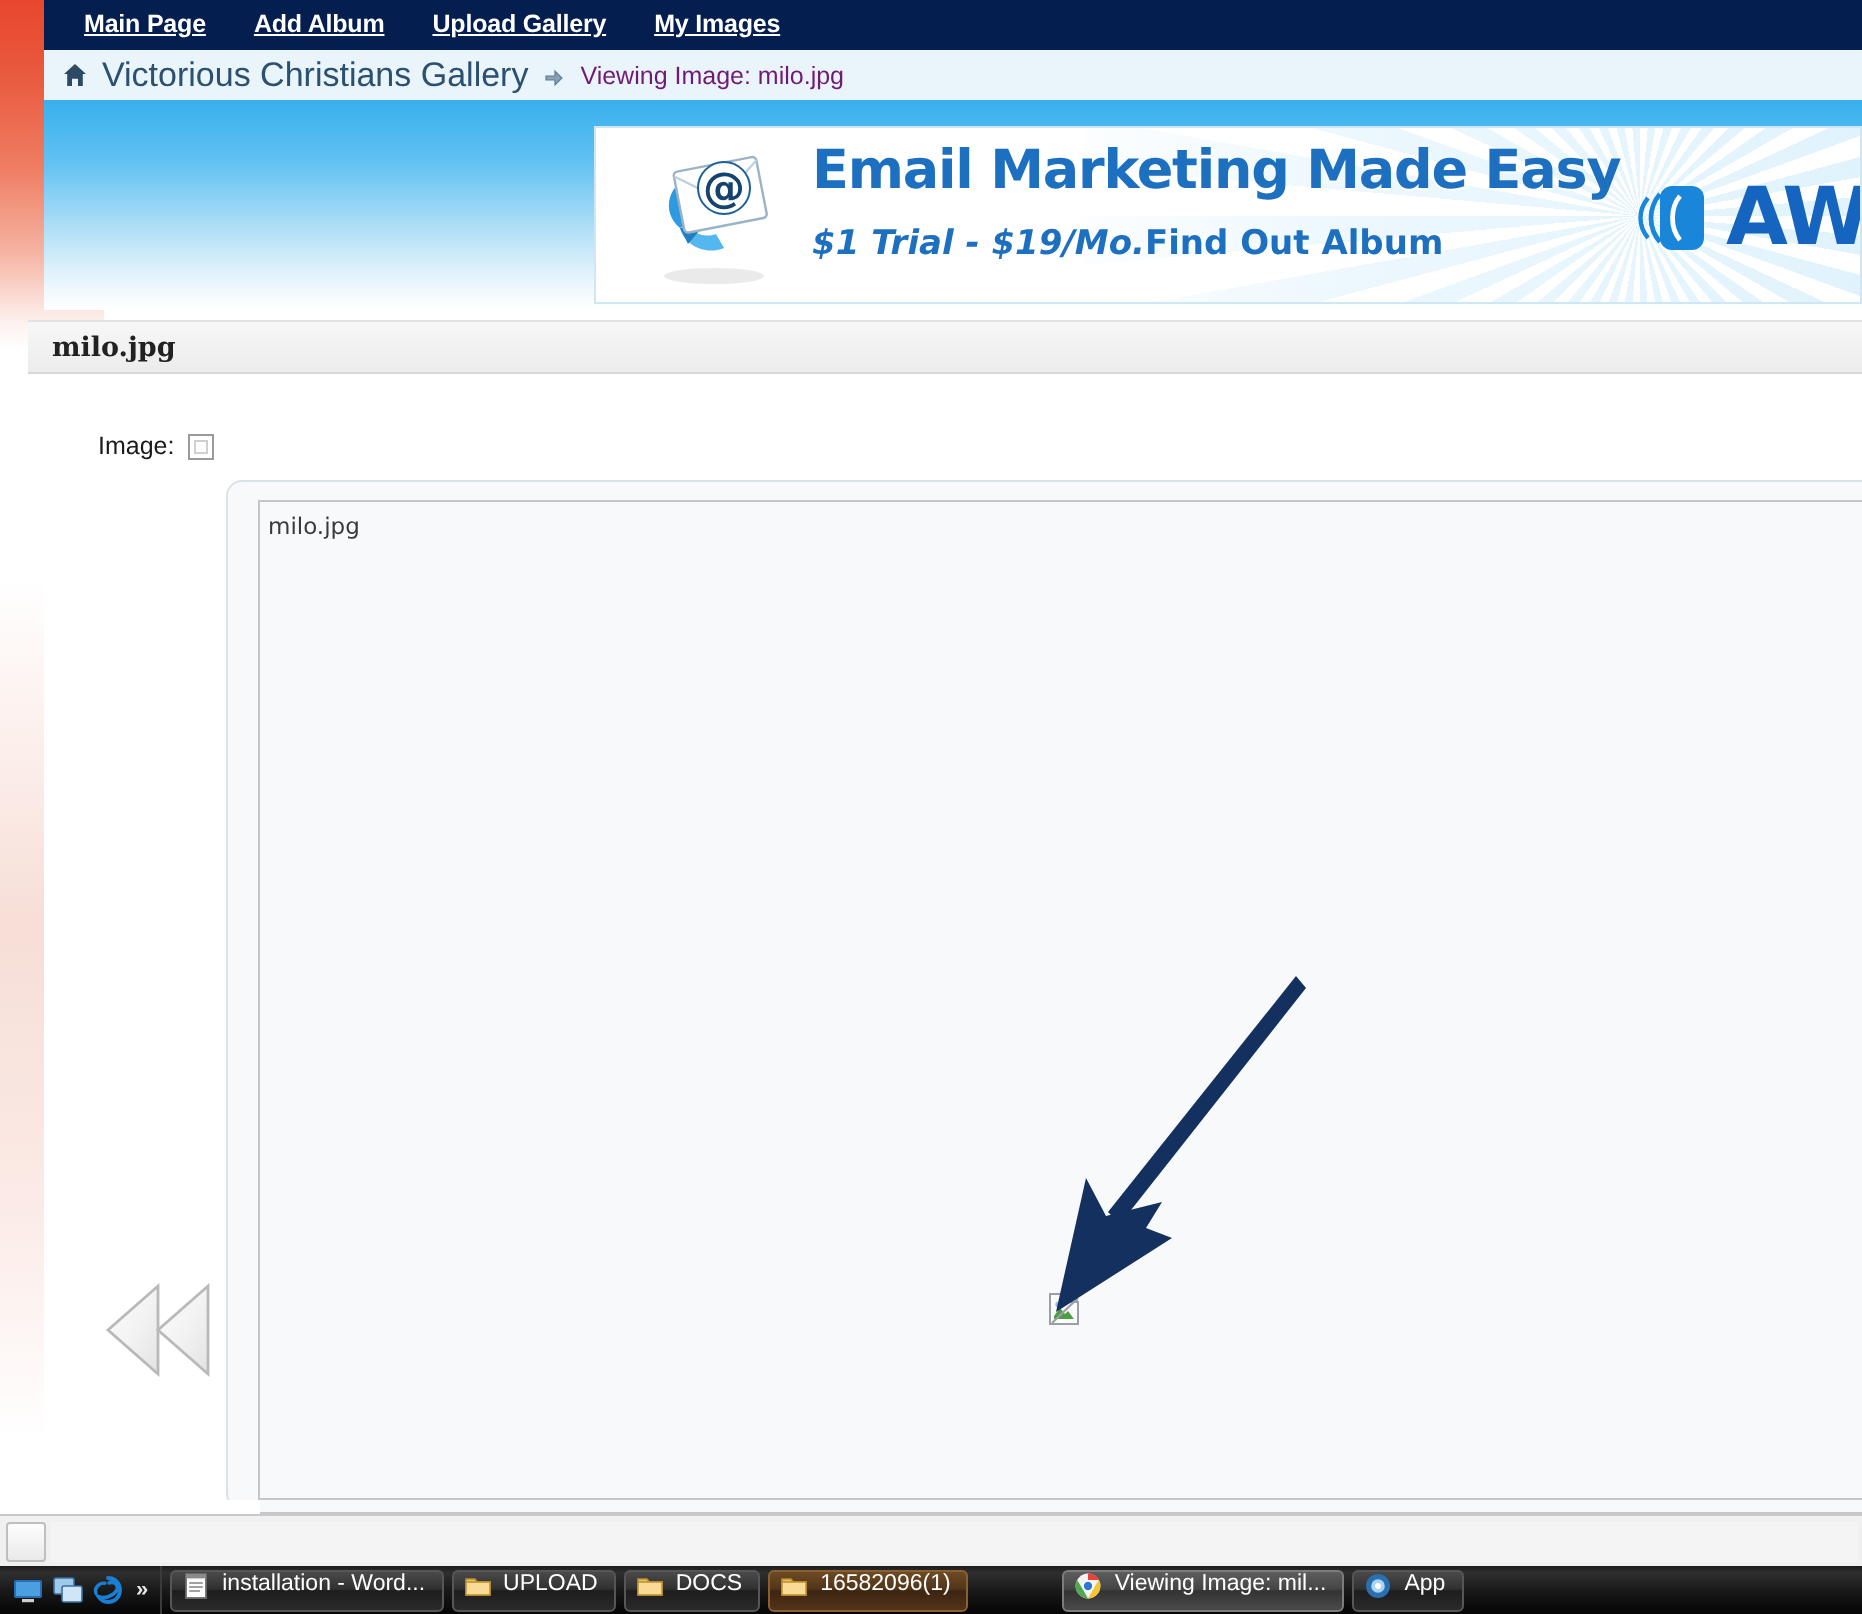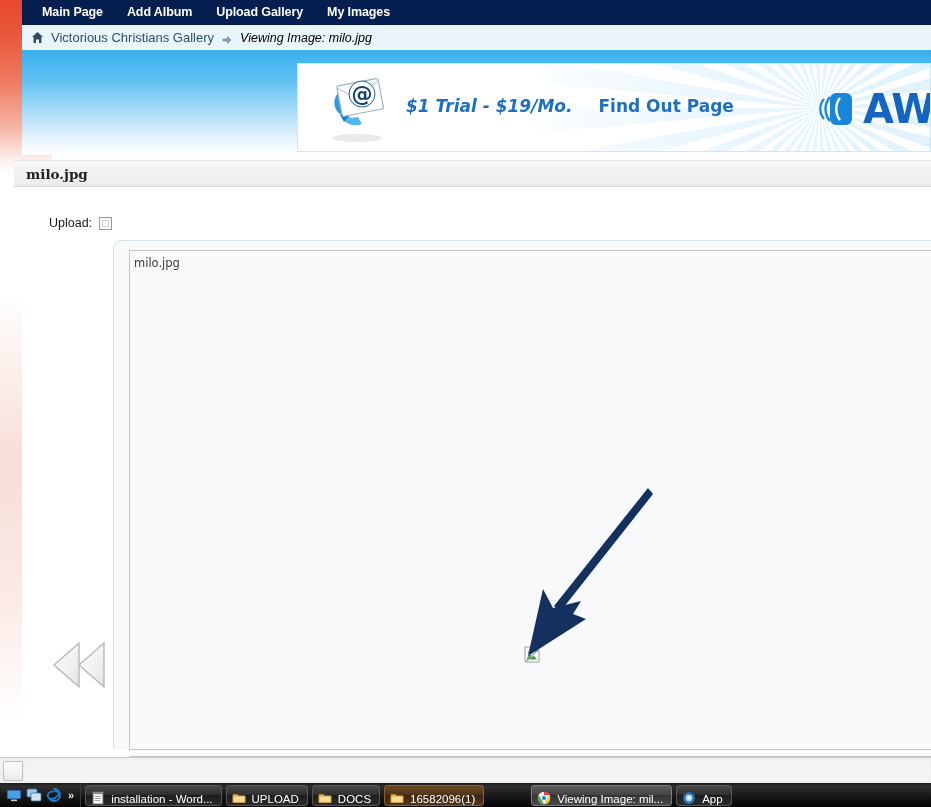--- a/index.html
+++ b/index.html
@@ -50,20 +50,21 @@
   }
   .nav-item {
     color: #ffffff;
     font-size: 12.5px;
     font-weight: bold;
     padding: 0 12px;
     line-height: 25px;
     white-space: nowrap;
     cursor: pointer;
     letter-spacing: -0.1px;
+    text-decoration: underline;
   }
 
   
   .crumbbar {
     position: absolute;
     left: 22px; top: 25px;
     width: 909px; height: 25px;
     background: #e9f4fb;
     z-index: 3;
     display: flex;
@@ -73,36 +74,35 @@
   }
   .home-icon {
     width: 13px; height: 13px;
     display: inline-block;
     position: relative;
     margin-right: 7px;
     flex: none;
   }
   .home-icon svg { display: block; }
   .crumb-link {
-    font-size: 13px;
+    font-size: 17px;
     color: #2c5070;
     white-space: nowrap;
     cursor: pointer;
   }
   .crumb-sep {
     margin: 0 7px;
     display: inline-block;
     width: 12px; height: 12px;
     flex: none;
   }
   .crumb-current {
     font-size: 12.5px;
-    color: #000000;
-    white-space: nowrap;
-    font-style: italic;
+    color: #701a75;
+    white-space: nowrap;
   }
 
   
   .bluewrap {
     position: absolute;
     left: 22px; top: 50px;
     width: 909px; height: 105px;
     background: linear-gradient(180deg, #38b0ee 0%, #63c2f2 30%, #a8dcf7 58%, #dcf0fc 80%, #f4fbfe 93%, #ffffff 100%);
     z-index: 2;
     overflow: hidden;
@@ -148,24 +148,23 @@
   .ad-h {
     font-family: "DejaVu Sans", sans-serif;
     font-weight: bold;
     font-size: 27px;
     color: #1d6fc0;
     letter-spacing: -0.6px;
     white-space: nowrap;
     text-shadow: 0 1px 0 rgba(255,255,255,0.9);
   }
   .ad-sub {
-    margin-top: 26px;
+    margin-top: 11px;
     display: flex;
     align-items: baseline;
-    gap: 26px;
   }
   .ad-price {
     font-family: "DejaVu Sans", sans-serif;
     font-weight: bold;
     font-style: italic;
     font-size: 17px;
     color: #1d6fc0;
     white-space: nowrap;
   }
   .ad-cta {
@@ -364,21 +363,21 @@
     font-size: 11px;
     font-weight: bold;
     padding: 0 4px 0 2px;
     cursor: pointer;
   }
   .task-btn {
     height: 21px;
     margin-left: 4px;
     padding: 0 8px 0 5px;
     display: flex;
-    align-items: flex-end;
+    align-items: flex-start;
     gap: 6px;
     background: linear-gradient(180deg, #4a4a4a 0%, #303030 45%, #1d1d1d 50%, #2b2b2b 100%);
     border: 1px solid #565656;
     border-radius: 3px;
     box-sizing: border-box;
     cursor: pointer;
     max-width: 150px;
   }
   .task-btn.warm {
     background: linear-gradient(180deg, #6d4a22 0%, #51341a 45%, #3c2512 50%, #54331a 100%);
@@ -443,23 +442,24 @@
       <g transform="rotate(-11 40 28)">
         <rect x="20" y="8" width="42" height="31" rx="2" fill="#ffffff" stroke="#9ab4c6" stroke-width="1.2"></rect>
         <path d="M20 10 L41 26 L62 10" fill="none" stroke="#bcd2e0" stroke-width="1.2"></path>
       </g>
       <circle cx="42" cy="20" r="13" fill="#ffffff" stroke="#1b5f9c" stroke-width="1"></circle>
       <text x="42" y="27" font-family="DejaVu Sans, sans-serif" font-size="21" font-weight="bold" fill="#14436f" text-anchor="middle">@</text>
     </svg>
   </div>
 
   <div class="ad-text">
+    <div class="ad-h">Email Marketing Made Easy</div>
     <div class="ad-sub">
       <span class="ad-price">$1 Trial - $19/Mo.</span>
-      <span class="ad-cta">Find Out Page</span>
+      <span class="ad-cta">Find Out Album</span>
     </div>
   </div>
 
   <div class="ad-logo">
     <span class="ad-logo-mark">
       <svg width="42" height="42" viewBox="0 0 42 42">
         <rect x="14" y="5" width="22" height="32" rx="6" fill="#1a86d9"></rect>
         <path d="M24 10 C19 16, 19 26, 24 32" fill="none" stroke="#ffffff" stroke-width="2.4"></path>
         <path d="M14 9 C8 16, 8 26, 14 33" fill="none" stroke="#1a86d9" stroke-width="2.4"></path>
         <path d="M8 11 C3 17, 3 25, 8 31" fill="none" stroke="#1a86d9" stroke-width="2.2"></path>
@@ -467,21 +467,21 @@
     </span>
     <span class="ad-logo-text">AWe</span>
   </div>
 </div>
 
 <div class="titlebar">
   <span>milo.jpg</span>
 </div>
 
 <div class="cinema-row">
-  <span class="cinema-label">Upload:</span>
+  <span class="cinema-label">Image:</span>
   <span class="cinema-box"></span>
 </div>
 
 <div class="viewer-panel"></div>
 
 <div class="image-box">
   <span class="alt-text">milo.jpg</span>
 
   <span class="broken-img">
     <svg width="17" height="17" viewBox="0 0 17 17">

